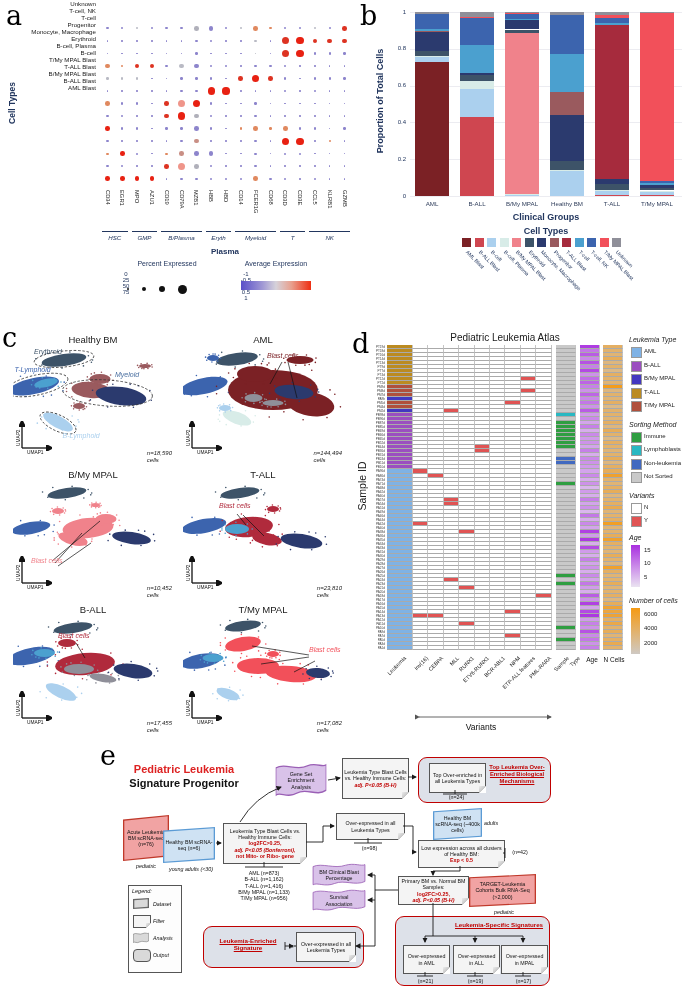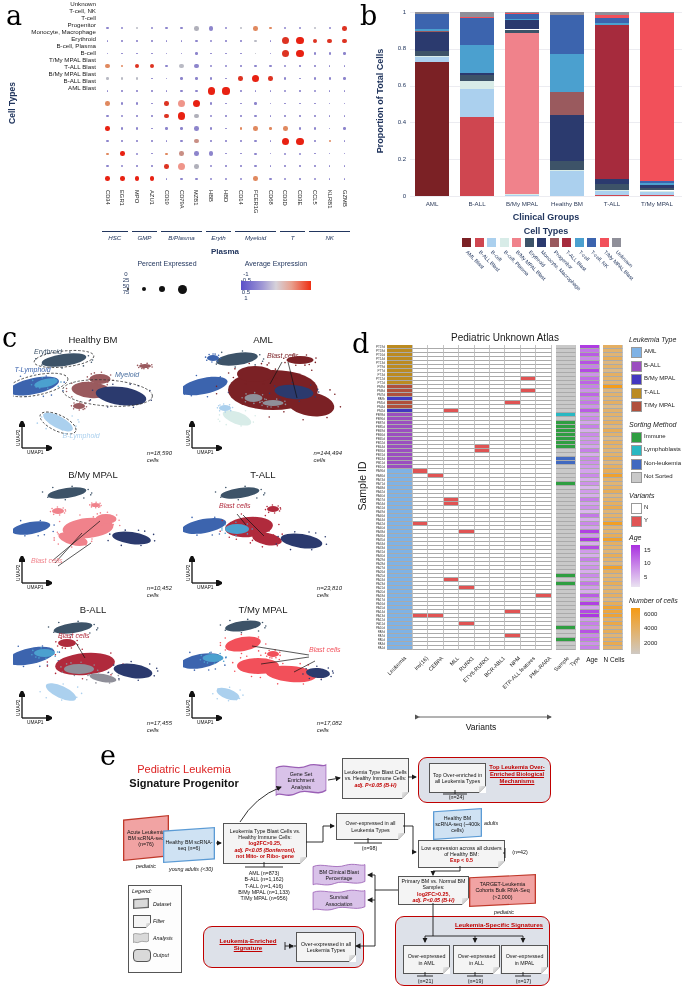--- a/index.html
+++ b/index.html
@@ -1172,21 +1172,21 @@
           <text x="14" y="107.5" font-size="4.8" fill="#111">UMAP1</text>
         </svg>
         <div class="ncells">
           <div>n=17,082</div>
           <div>cells</div>
         </div>
       </div>
     </div>
 
   <div class="abs" id="panel-d" style="left:355px;top:330px;width:330px;height:412px;">
-    <div class="abs" style="left:30px;top:2px;width:240px;text-align:center;font-size:10px;color:#1a1a1a;">Pediatric Unknown Atlas</div>
+    <div class="abs" style="left:30px;top:2px;width:240px;text-align:center;font-size:10px;color:#1a1a1a;">Pediatric Leukemia Atlas</div>
     <div class="abs rot90" style="left:-38px;top:150px;width:90px;text-align:center;font-size:10.5px;color:#1a1a1a;">Sample ID</div>
     <div id="hm-grid" class="abs" style="left:6px;top:15px;width:264px;height:306px;">
         <div class="hmrow" style="height: 4.02632px;">
           <div style="width: 24px; font-size: 3.1px; color: rgb(68, 68, 68); text-align: right; padding-right: 2px; line-height: 4.02632px; overflow: hidden;">PT19d</div>
           <div class="hc" style="width: 26px; background: rgb(187, 139, 33);"></div>
           <div class="hc" style="width: 15.4px; background: rgb(255, 255, 255);"></div>
           <div class="hc" style="width: 15.4px; background: rgb(255, 255, 255);"></div>
           <div class="hc" style="width: 15.4px; background: rgb(255, 255, 255);"></div>
           <div class="hc" style="width: 15.4px; background: rgb(255, 255, 255);"></div>
           <div class="hc" style="width: 15.4px; background: rgb(255, 255, 255);"></div>
@@ -2457,21 +2457,21 @@
         <div class="leg-item" style="left: 15px; top: 243.5px;">5</div>
         <div class="leg-title" style="left: 0px; top: 266.5px;">Number of cells</div>
         <div style="position: absolute; left: 2px; top: 277.5px; width: 9px; height: 46px; background: linear-gradient(rgb(245, 154, 20), rgb(207, 201, 195));"></div>
         <div class="leg-item" style="left: 15px; top: 280.5px;">6000</div>
         <div class="leg-item" style="left: 15px; top: 295px;">4000</div>
         <div class="leg-item" style="left: 15px; top: 309.5px;">2000</div>
       </div>
   </div>
 
   <div id="flow">
-    <div class="abs" style="left:24px;top:28px;width:130px;text-align:center;font-size:11px;font-weight:normal;color:#d22;">Pediatric Leukemia</div>
+    <div class="abs" style="left:24px;top:28px;width:130px;text-align:center;font-size:11px;font-weight:bold;color:#d22;">Pediatric Leukemia</div>
     <div class="abs" style="left:24px;top:42px;width:130px;text-align:center;font-size:11px;font-weight:bold;color:#111;">Signature Progenitor</div>
 
     <div class="para red" style="left:28px;top:80px;width:46px;height:46px;">
         <div class="s1"></div>
         <div class="s2"></div>
         <div class="ctext">Acute Leukemia BM scRNA-seq (n=76)</div>
       </div>
     <div class="abs ital" style="left:24px;top:128px;width:54px;text-align:center;">pediatric</div>
     <div class="para blue" style="left:68px;top:92px;width:52px;height:36px;">
         <div class="s1"></div>

